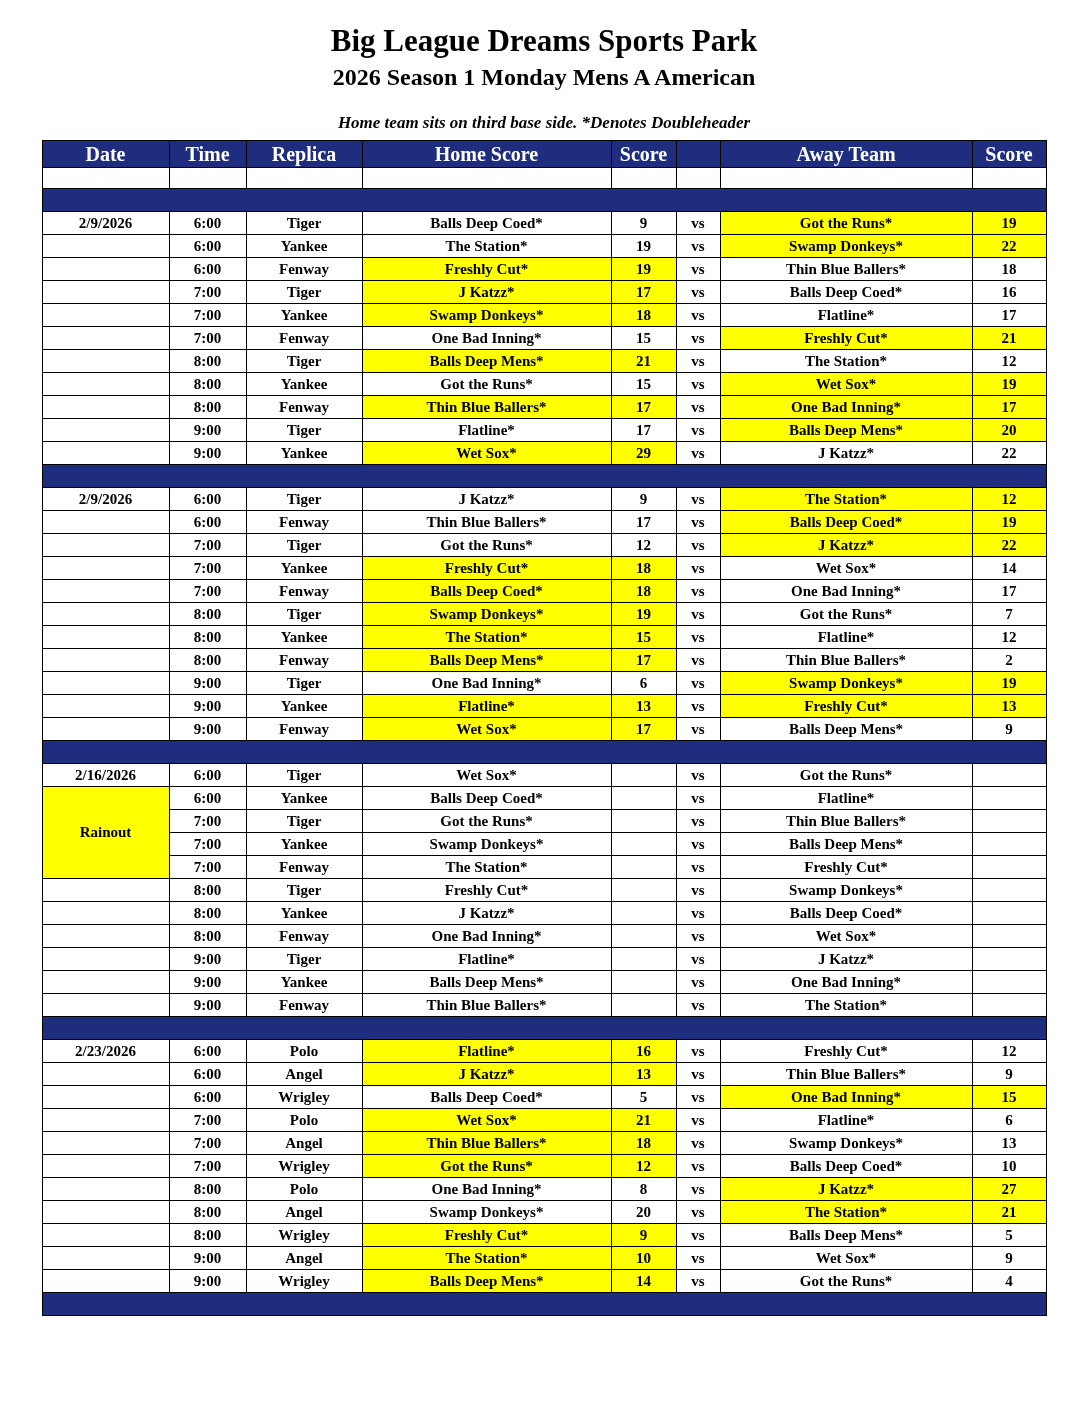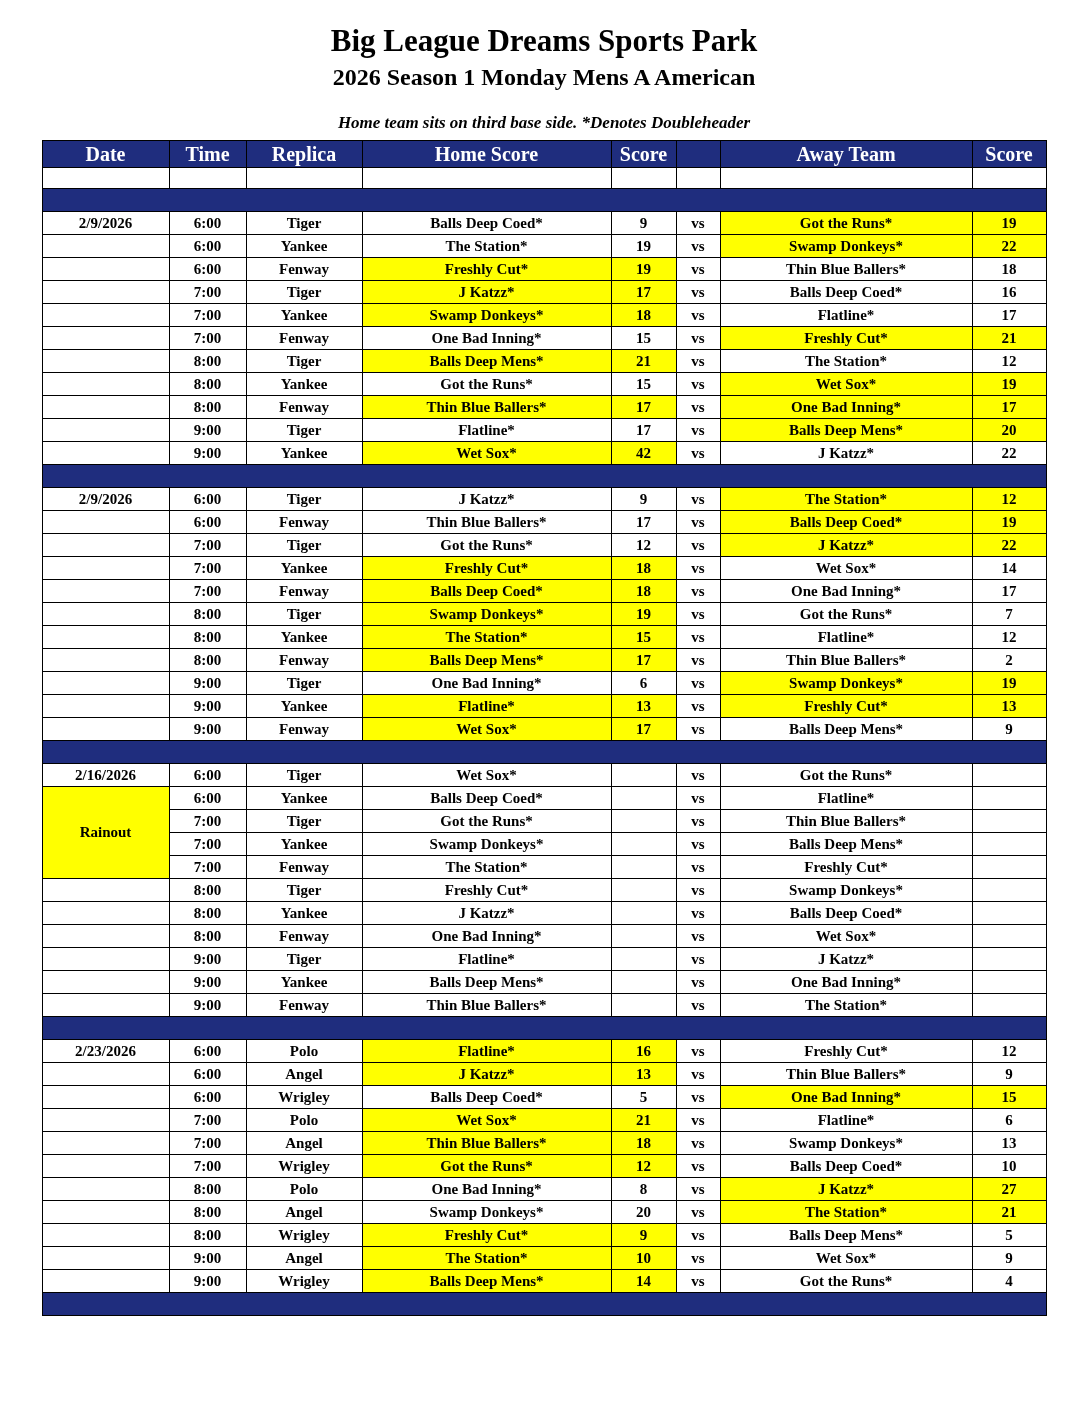--- a/index.html
+++ b/index.html
@@ -227,21 +227,21 @@
           <td>17</td>
           <td class="vs">vs</td>
           <td class="hl">Balls Deep Mens*</td>
           <td class="hl">20</td>
         </tr>
         <tr>
           <td class="date"></td>
           <td>9:00</td>
           <td>Yankee</td>
           <td class="hl">Wet Sox*</td>
-          <td class="hl">42</td>
+          <td class="hl">29</td>
           <td class="vs">vs</td>
           <td>J Katzz*</td>
           <td>22</td>
         </tr>
         <tr class="sep">
           <td colspan="8"></td>
         </tr>
         <tr>
           <td class="date">2/9/2026</td>
           <td>6:00</td>

